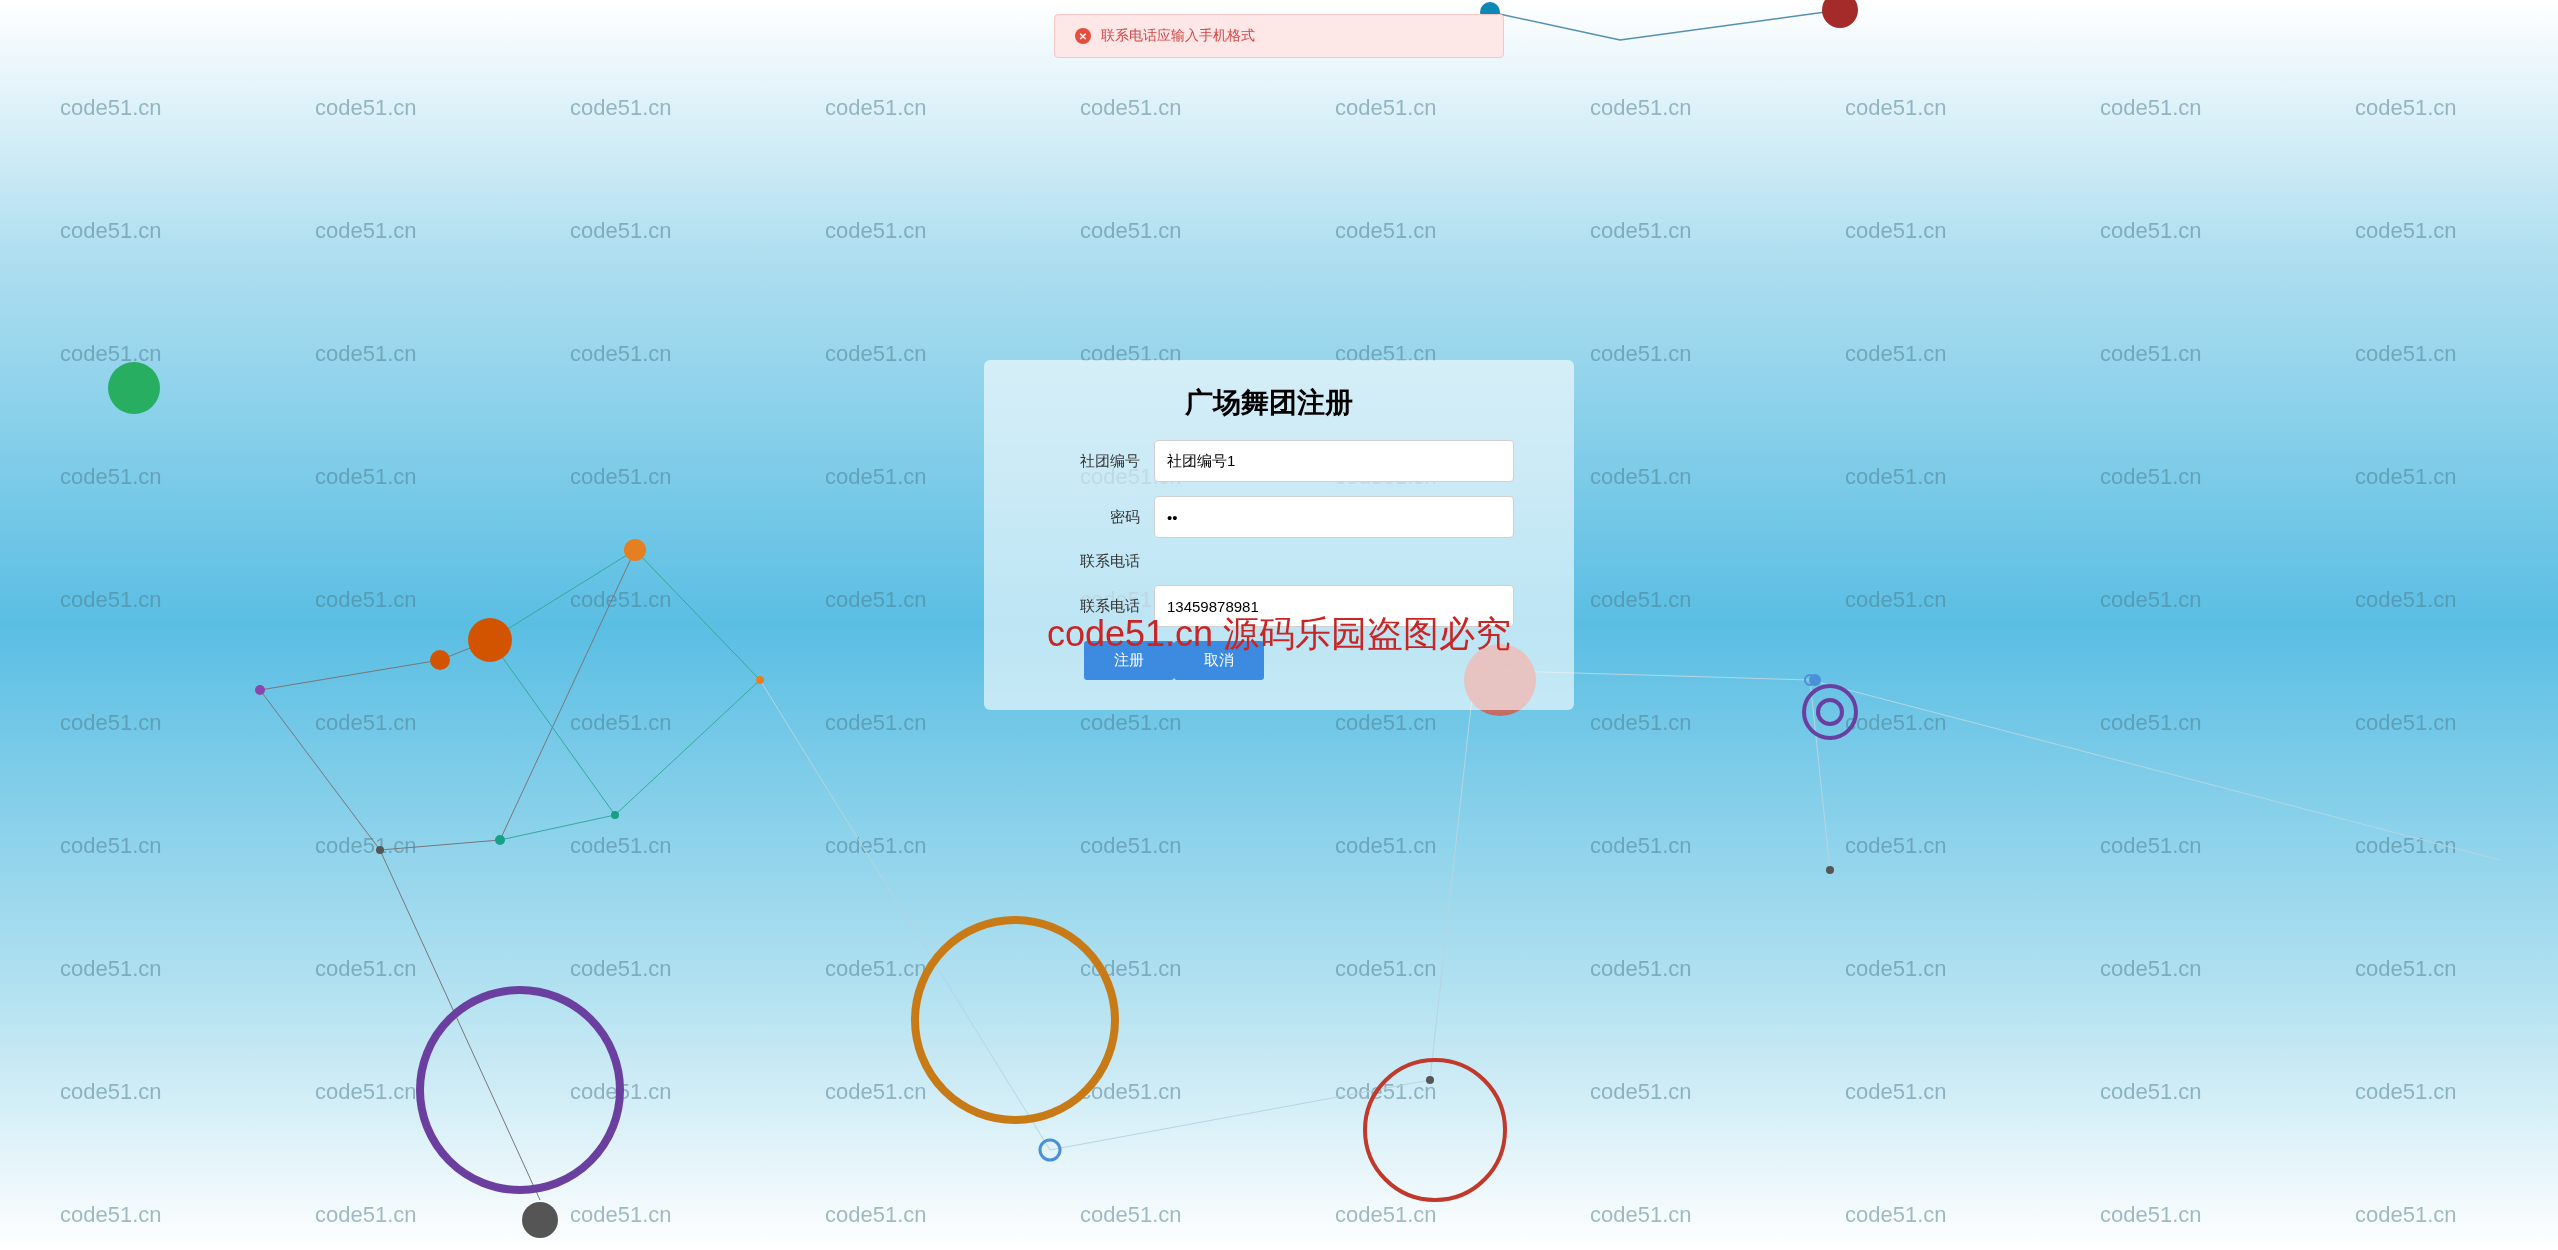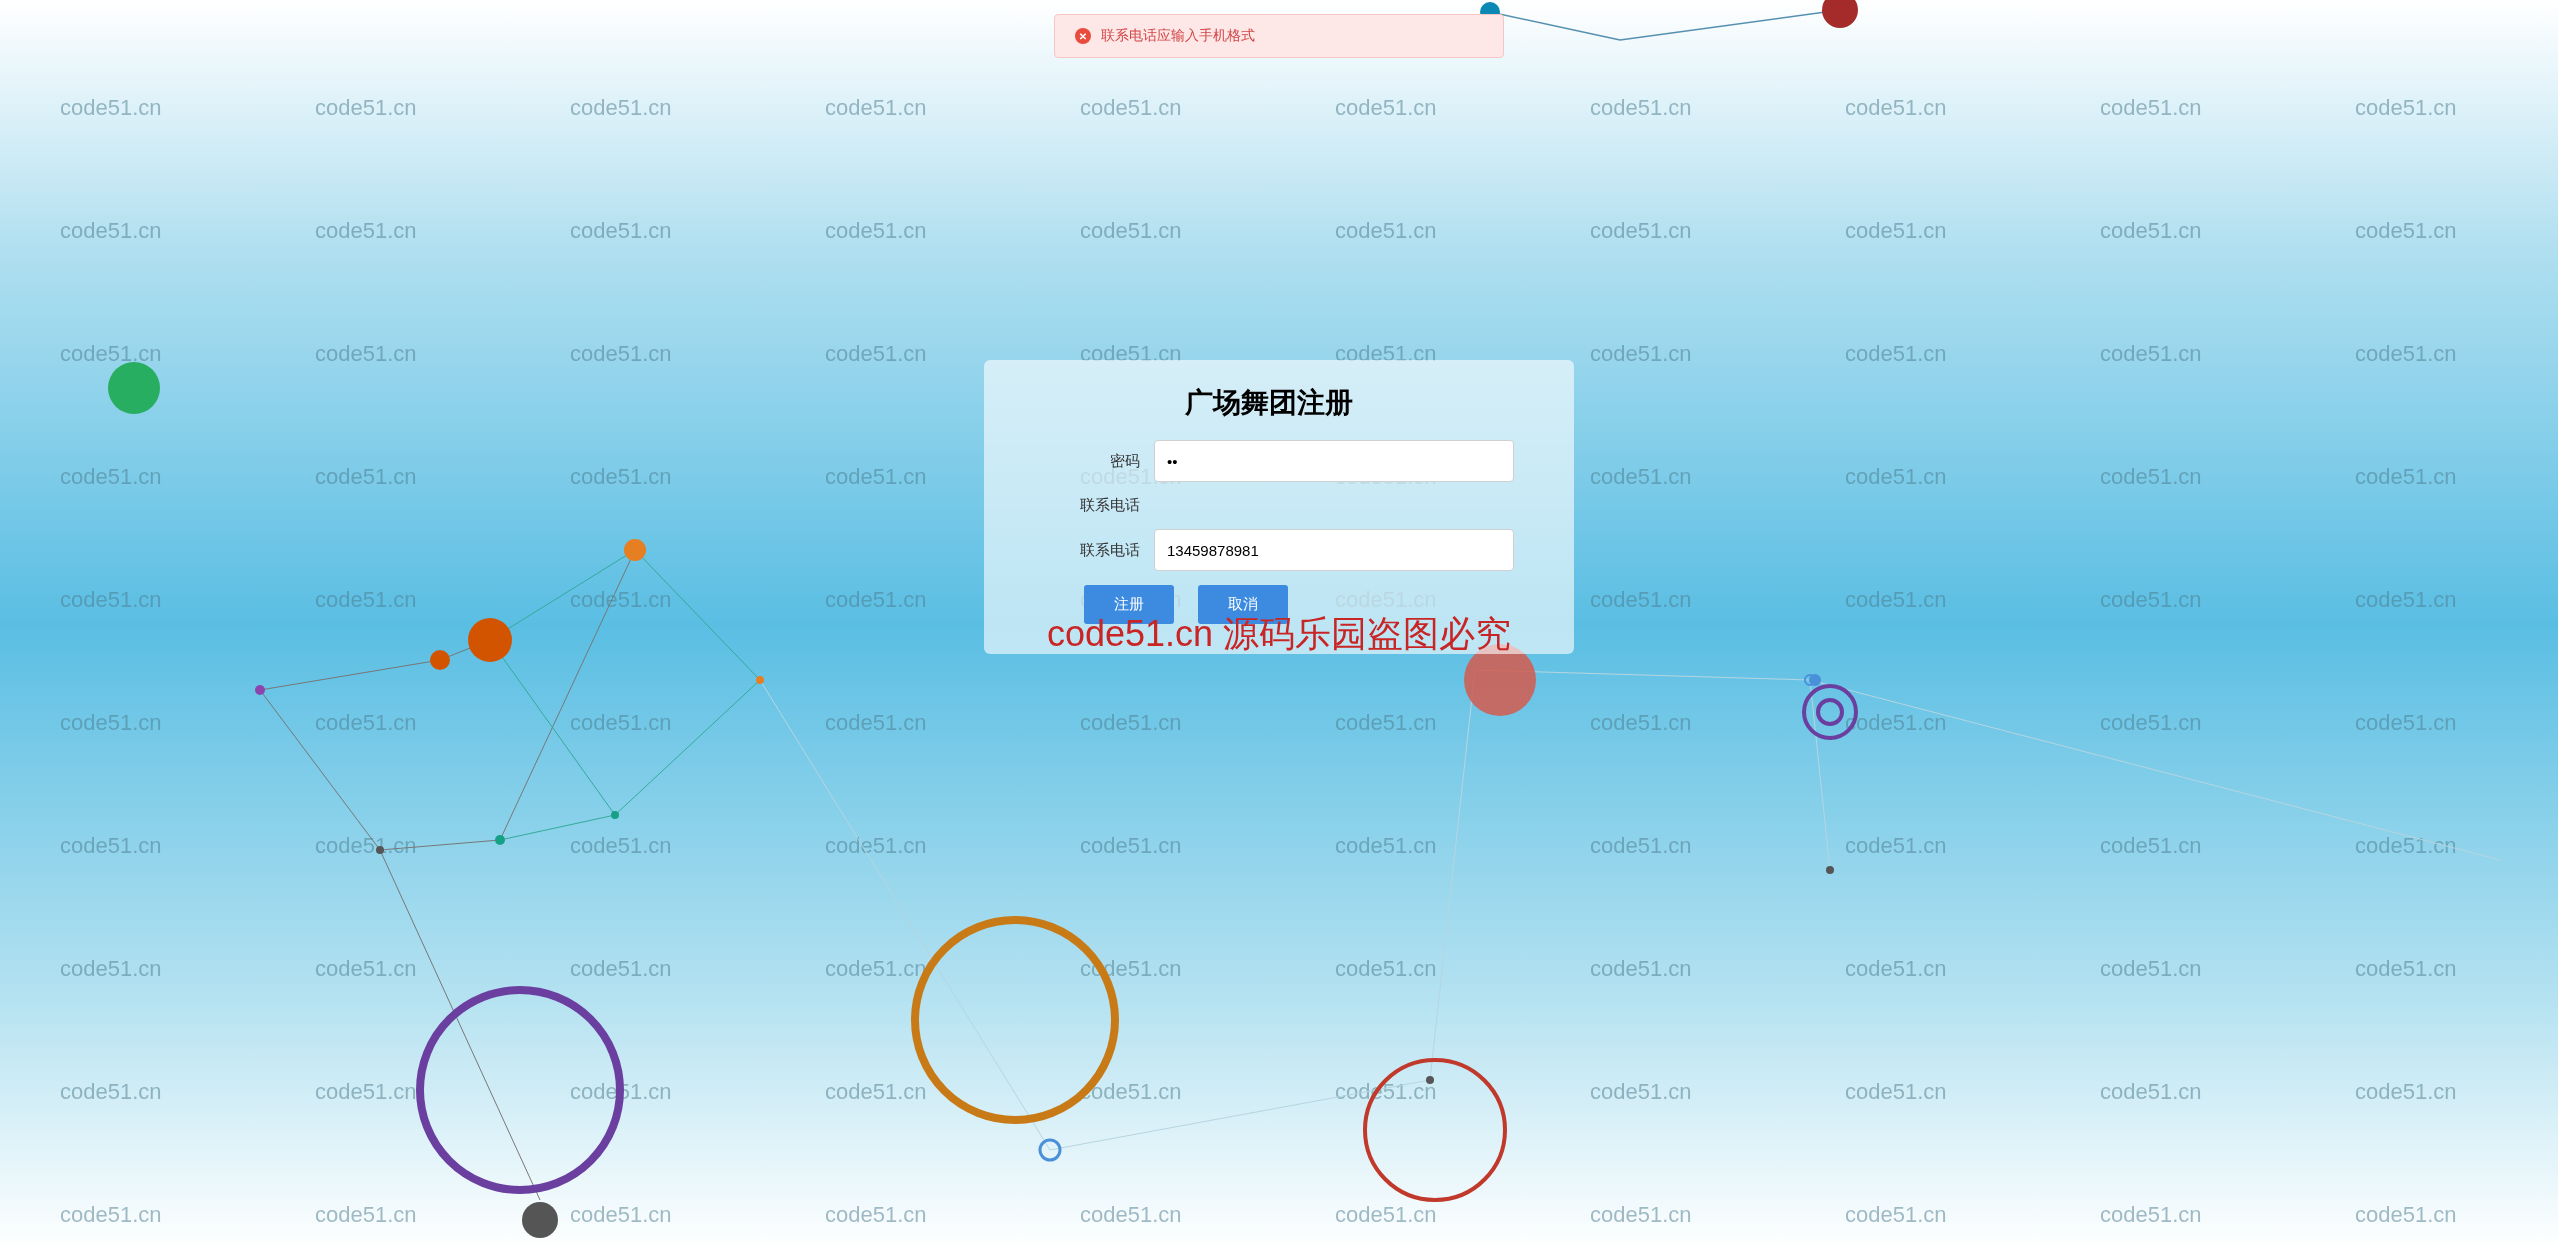--- a/index.html
+++ b/index.html
@@ -120,21 +120,20 @@
       border: 1px solid #d0d0d0;
       border-radius: 4px;
       padding: 0 12px;
       font-size: 15px;
       background: #ffffff;
       outline: none;
     }
     
     .form-buttons {
       display: flex;
-      gap: 24px;
       margin-top: 12px;
       padding-left: 60px;
     }
     
     .btn {
       padding: 10px 30px;
       border: none;
       border-radius: 3px;
       font-size: 15px;
       cursor: pointer;
@@ -316,20 +315,24 @@
 </svg>
 
 <div class="error-toast">
   <div class="error-icon">✕</div>
   <span class="error-text">联系电话应输入手机格式</span>
 </div>
 
 <div class="form-panel">
   <div class="form-title">广场舞团注册</div>
 
+  <div class="form-row">
+    <div class="form-label">社团编号</div>
+    <input type="text" class="form-input" value="社团编号1" style="">
+  </div>
 
   <div class="form-row">
     <div class="form-label">密码</div>
     <input type="password" class="form-input" value="••" style="">
   </div>
 
 
   <div class="form-row">
     <div class="form-label">联系电话</div>
   </div>

